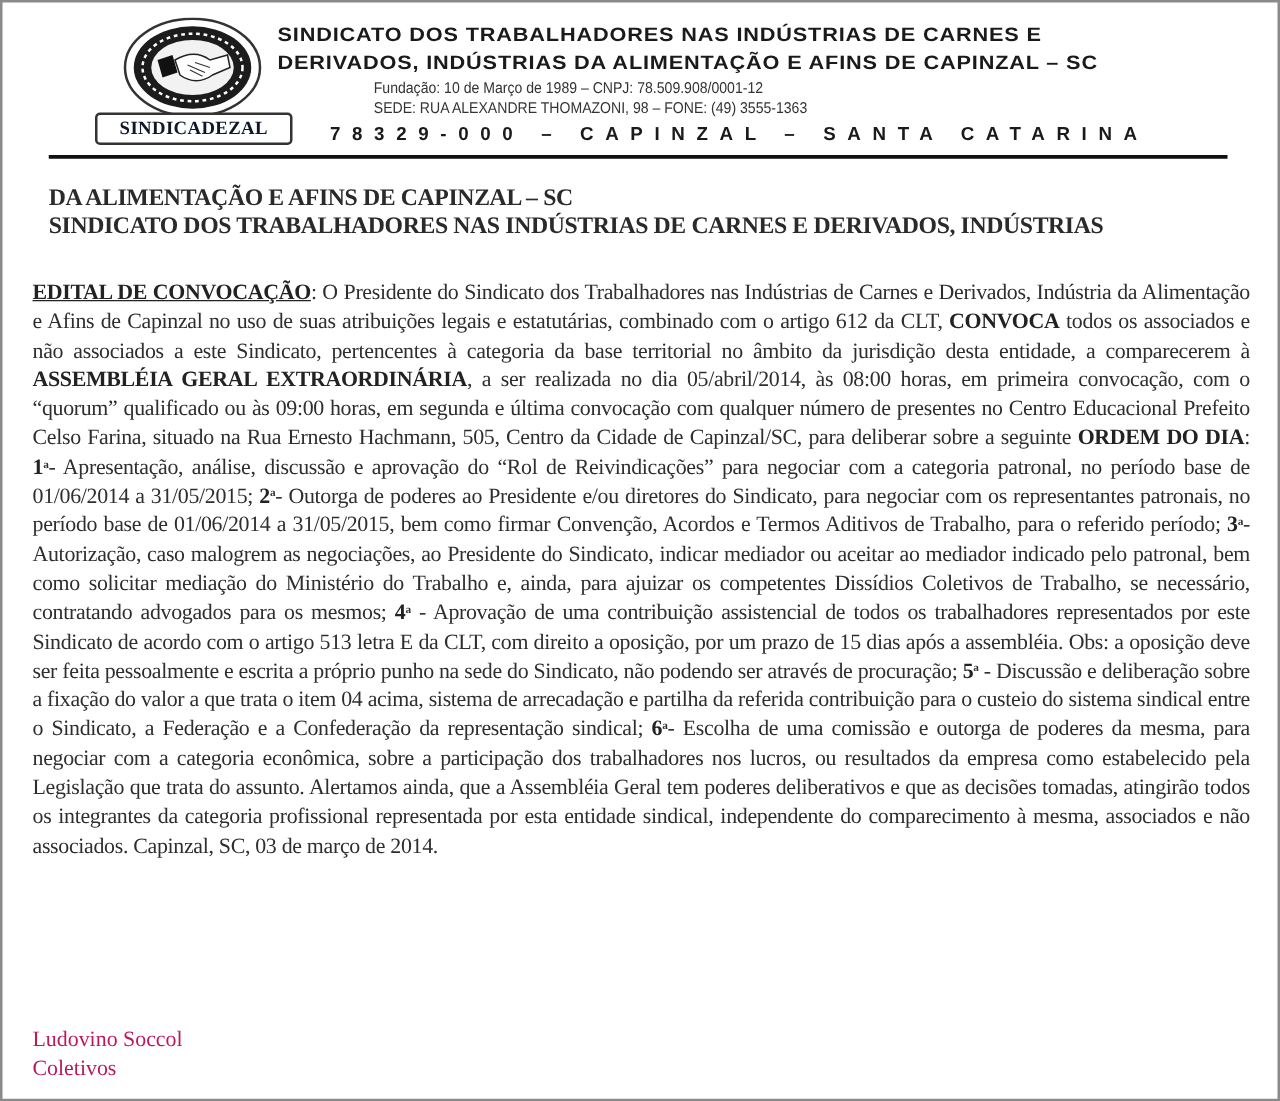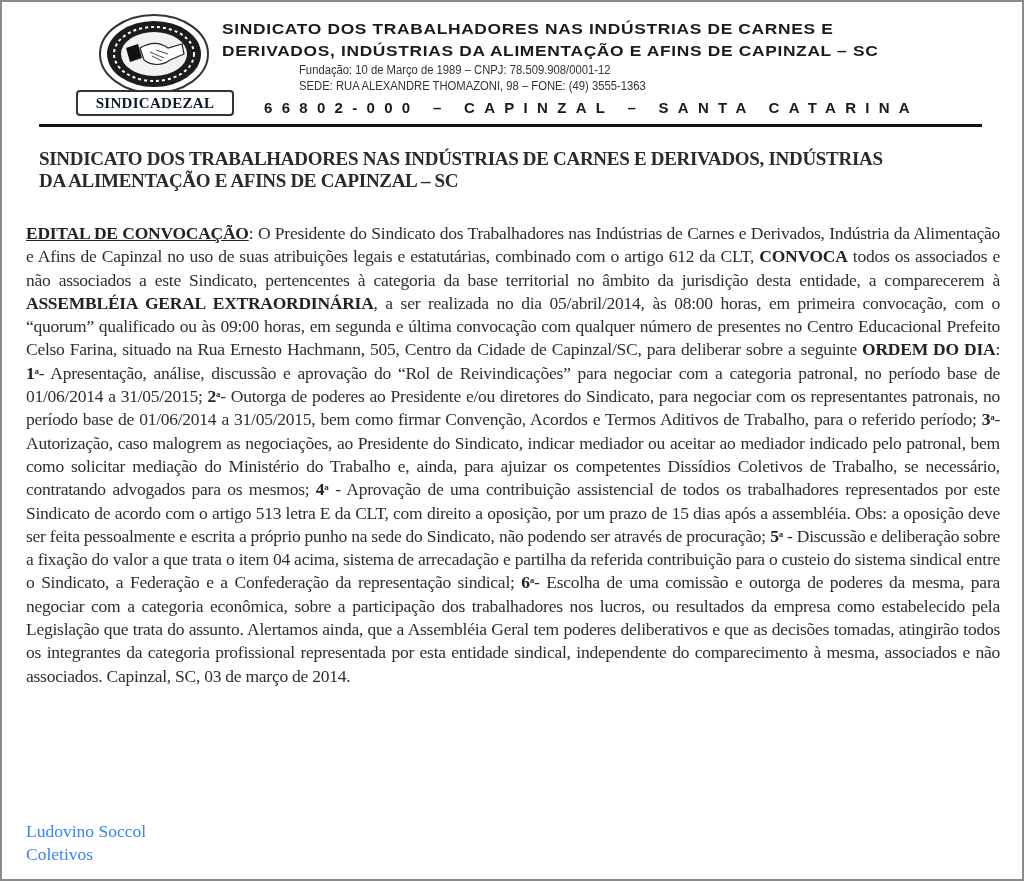--- a/index.html
+++ b/index.html
@@ -51,21 +51,21 @@
   .body-text {
     position: absolute; left: 24px; top: 220px; width: 974px;
     font-family: "Liberation Serif", serif; font-size: 17.5px; line-height: 23.3px;
     text-align: justify; color: #2e2e2e; letter-spacing: -0.25px;
   }
   .body-text b { font-weight: bold; color: #222; }
   .edital { font-weight: bold; text-decoration: underline; color: #222; }
   sup.ord { font-size: 9px; vertical-align: top; position: relative; top: -2px; font-weight: bold; }
   .signature {
     position: absolute; left: 24px; top: 818px;
-    font-family: "Liberation Serif", serif; font-size: 17.5px; line-height: 23px; color: #3b82f6;
+    font-family: "Liberation Serif", serif; font-size: 17.5px; line-height: 23px; color: #be185d;
   }
 </style>
 </head>
 <body>
 
 <div class="frame">
 
   <div class="logo">
     <svg width="112" height="86" viewBox="0 0 112 86">
       <ellipse cx="56" cy="40" rx="54" ry="39" fill="#fff" stroke="#333" stroke-width="2"></ellipse>
@@ -77,28 +77,28 @@
       <path d="M52 38 L66 44 M54 42 L64 47 M58 36 L70 40" stroke="#333" stroke-width="0.9"></path>
     </svg>
     <div class="logo-label">SINDICADEZAL</div>
   </div>
 
   <div class="lh-text">
     <div class="lh-title">SINDICATO DOS TRABALHADORES NAS INDÚSTRIAS DE CARNES E</div>
     <div class="lh-title">DERIVADOS, INDÚSTRIAS DA ALIMENTAÇÃO E AFINS DE CAPINZAL – SC</div>
     <div class="lh-sub">Fundação: 10 de Março de 1989 – CNPJ: 78.509.908/0001-12</div>
     <div class="lh-sub">SEDE: RUA ALEXANDRE THOMAZONI, 98 – FONE: (49) 3555-1363</div>
-    <div class="lh-city">66802-000 – CAPINZAL – SANTA CATARINA</div>
+    <div class="lh-city">78329-000 – CAPINZAL – SANTA CATARINA</div>
   </div>
 
   <div class="rule"></div>
 
   <div class="doc-heading">
+    <div>DA ALIMENTAÇÃO E AFINS DE CAPINZAL – SC</div>
     <div>SINDICATO DOS TRABALHADORES NAS INDÚSTRIAS DE CARNES E DERIVADOS, INDÚSTRIAS</div>
-    <div>DA ALIMENTAÇÃO E AFINS DE CAPINZAL – SC</div>
   </div>
 
   <div class="body-text"><span class="edital">EDITAL DE CONVOCAÇÃO</span><span>: O Presidente do Sindicato dos Trabalhadores nas Indústrias de  Carnes e Derivados, Indústria da Alimentação e Afins de Capinzal no uso de suas atribuições legais e estatutárias, combinado com o artigo 612 da CLT, </span><b>CONVOCA</b><span> todos os associados e não associados a este Sindicato, pertencentes à categoria da base territorial no âmbito da jurisdição desta entidade, a comparecerem à </span><b>ASSEMBLÉIA GERAL EXTRAORDINÁRIA</b><span>, a ser realizada no dia 05/abril/2014, às 08:00 horas, em primeira convocação, com o “quorum” qualificado ou às 09:00 horas, em segunda e última convocação com qualquer número de presentes no Centro Educacional Prefeito Celso Farina, situado na Rua Ernesto Hachmann, 505, Centro da Cidade de Capinzal/SC, para deliberar sobre a seguinte </span><b>ORDEM DO DIA</b><span>:</span>
 <span><b>1</b><sup class="ord">a</sup><span>- Apresentação, análise, discussão e aprovação do “Rol de Reivindicações” para negociar com a categoria patronal, no período base de 01/06/2014 a 31/05/2015; </span></span><span><b>2</b><sup class="ord">a</sup><span>- Outorga de poderes ao Presidente e/ou diretores do Sindicato, para negociar com os representantes patronais, no período base de 01/06/2014 a 31/05/2015, bem como firmar Convenção, Acordos e Termos Aditivos de Trabalho, para o referido período; </span></span><span><b>3</b><sup class="ord">a</sup><span>- Autorização, caso malogrem as negociações, ao Presidente do Sindicato, indicar mediador ou aceitar ao mediador indicado pelo patronal, bem como solicitar mediação do Ministério do Trabalho e, ainda, para ajuizar os competentes Dissídios Coletivos de Trabalho, se necessário, contratando advogados para os mesmos; </span></span><span><b>4</b><sup class="ord">a</sup><span> - Aprovação de uma contribuição assistencial de todos os trabalhadores representados por este Sindicato de acordo com o artigo 513 letra E da CLT, com direito a oposição, por um prazo de 15 dias após a assembléia. Obs: a oposição deve ser feita pessoalmente e escrita a próprio punho na sede do Sindicato, não podendo ser através de procuração; </span></span><span><b>5</b><sup class="ord">a</sup><span> - Discussão e deliberação sobre a fixação do valor a que trata o item 04 acima, sistema de arrecadação e partilha da referida contribuição para o custeio do sistema sindical entre o Sindicato, a Federação e a Confederação da representação sindical; </span></span><span><b>6</b><sup class="ord">a</sup><span>- Escolha de uma comissão e outorga de poderes da mesma, para negociar com a categoria econômica, sobre a participação dos trabalhadores nos lucros, ou resultados da empresa como estabelecido pela Legislação que trata do assunto. </span></span><span>Alertamos ainda, que a Assembléia Geral tem poderes deliberativos e que as decisões tomadas, atingirão todos os integrantes da categoria profissional representada por esta entidade sindical, independente do comparecimento à mesma, associados e não associados. Capinzal, SC, 03 de março de 2014.</span></div>
 
   <div class="signature">
     <div>Ludovino Soccol</div>
     <div>Coletivos</div>
   </div>
 

